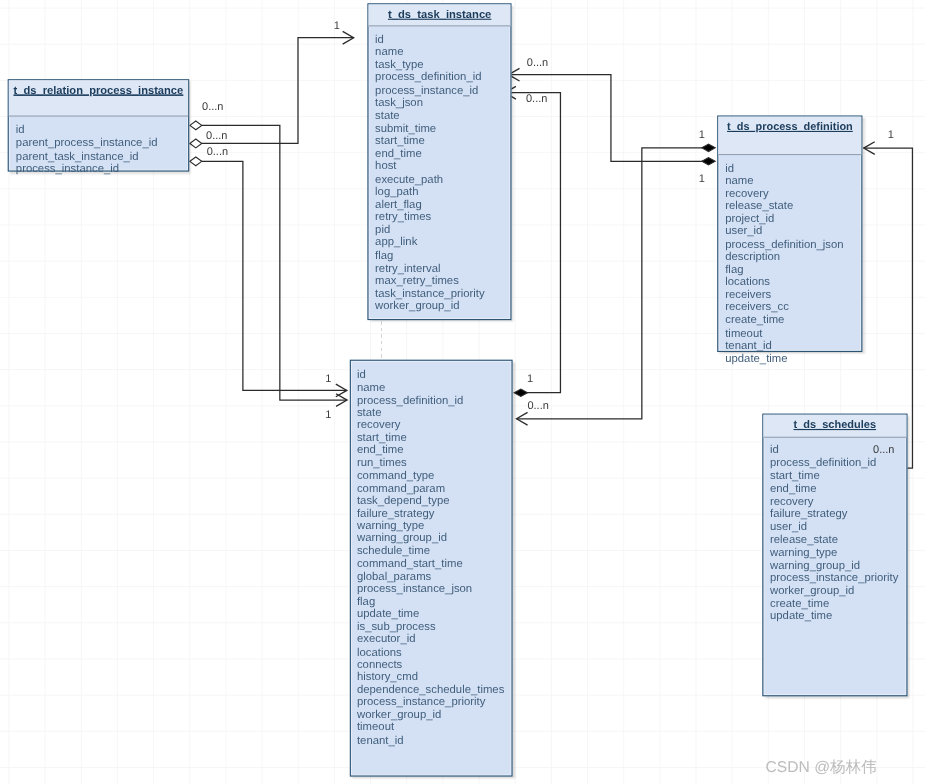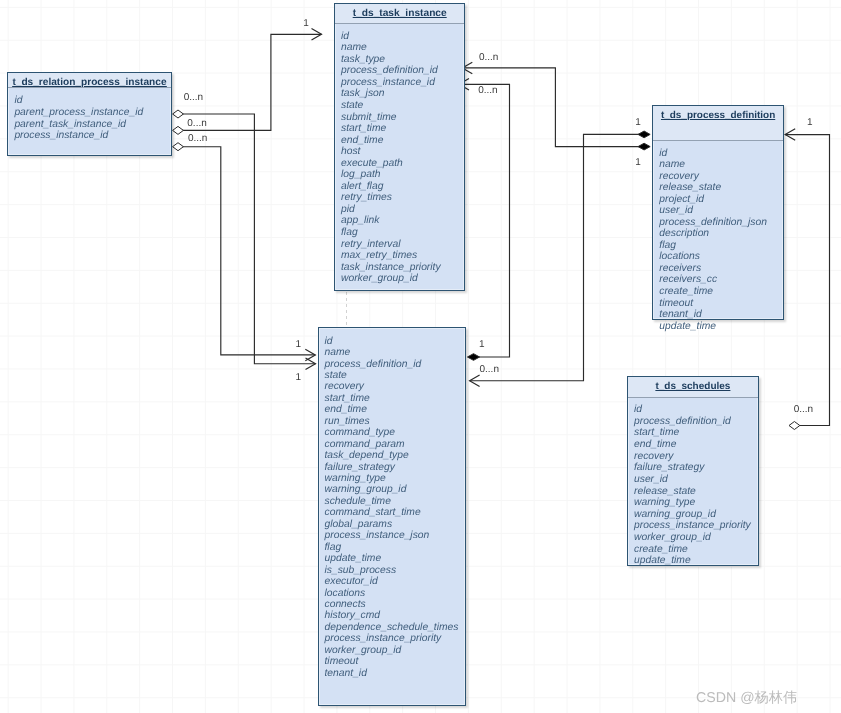--- a/index.html
+++ b/index.html
@@ -14,21 +14,21 @@
     background-size:32.88px 32.88px;
     background-position:7.66px 6.86px;
   }
   svg.edges{position:absolute;left:0;top:0;width:841px;height:713px;overflow:visible;}
   .entity{position:absolute;box-sizing:border-box;border:1px solid #2d5472;
     background:#d4e1f4;box-shadow:2px 2px 2px rgba(0,0,0,0.16), inset 0 0 0 1px rgba(255,255,255,0.40);}
   .entity .hdr{box-sizing:border-box;text-align:center;
     border-bottom:1px solid #93a1b2;background:#dde7f5;
     font-weight:bold;color:#1c3c5c;position:relative;}
   .entity .hdr span{text-decoration:underline;text-underline-offset:1px;}
-  .entity .fields{position:relative;font-style:italic;}
+  .entity .fields{position:relative;}
   .entity .fields div{color:#405e7c;white-space:nowrap;}
   .card{position:absolute;font-size:10px;color:#3a3a3a;white-space:nowrap;}
   .wm{position:absolute;color:#bcbcbc;font-size:14.2px;white-space:nowrap;}
 </style>
 </head>
 <body>
 
 <div id="canvas">
   <svg class="edges" id="edges">
       <g>
@@ -63,21 +63,21 @@
       </g>
       <g>
         <path d="M794.4 425.5 L829.5 425.5 L829.5 134.6 L785.2 134.6" fill="none" stroke="#2b2b2b" stroke-width="1.15" stroke-linejoin="miter"></path>
         <polygon points="789,425.5 794.4,429.5 799.8,425.5 794.4,421.5" fill="#ffffff" stroke="#2b2b2b" stroke-width="1"></polygon>
         <path d="M795.2 128.85 L785.2 134.6 L795.2 140.35" fill="none" stroke="#2b2b2b" stroke-width="1.2" stroke-linecap="butt" stroke-linejoin="miter"></path>
       </g>
       <line x1="346.5" y1="292" x2="346.5" y2="326" stroke="#d2d2d2" stroke-width="1" stroke-dasharray="3 3" shape-rendering="crispEdges"></line>
     </svg>
   <div id="entities">
       <div class="entity" style="left: 7.4px; top: 72px; width: 164.2px; height: 83.8px;">
-        <div class="hdr" style="height: 15px; line-height: 20.1px; font-size: 10.15px; text-decoration: underline;"><span>t_ds_relation_process_instance</span></div>
+        <div class="hdr" style="height: 33px; line-height: 20.1px; font-size: 10.15px; text-decoration: underline;"><span>t_ds_relation_process_instance</span></div>
         <div class="fields" style="padding: 7px 0px 0px 6px; font-size: 10.3px; line-height: 11.8px;">
           <div>id</div>
           <div>parent_process_instance_id</div>
           <div>parent_task_instance_id</div>
           <div>process_instance_id</div>
         </div>
       </div>
       <div class="entity" style="left: 334px; top: 2.9px; width: 131.4px; height: 288px;">
         <div class="hdr" style="height: 20.5px; line-height: 20.1px; font-size: 10.2px;"><span>t_ds_task_instance</span></div>
         <div class="fields" style="padding: 6.3px 0px 0px 6px; font-size: 10.3px; line-height: 11.55px;">
@@ -153,21 +153,21 @@
           <div>locations</div>
           <div>connects</div>
           <div>history_cmd</div>
           <div>dependence_schedule_times</div>
           <div>process_instance_priority</div>
           <div>worker_group_id</div>
           <div>timeout</div>
           <div>tenant_id</div>
         </div>
       </div>
-      <div class="entity" style="left: 627px; top: 376.2px; width: 131.8px; height: 190px;">
+      <div class="entity" style="left: 693px; top: 376.2px; width: 131.8px; height: 257px;">
         <div class="hdr" style="height: 20.5px; line-height: 20.1px; font-size: 10px;"><span>t_ds_schedules</span></div>
         <div class="fields" style="padding: 6.5px 0px 0px 6px; font-size: 10.3px; line-height: 11.62px;">
           <div>id</div>
           <div>process_definition_id</div>
           <div>start_time</div>
           <div>end_time</div>
           <div>recovery</div>
           <div>failure_strategy</div>
           <div>user_id</div>
           <div>release_state</div>

